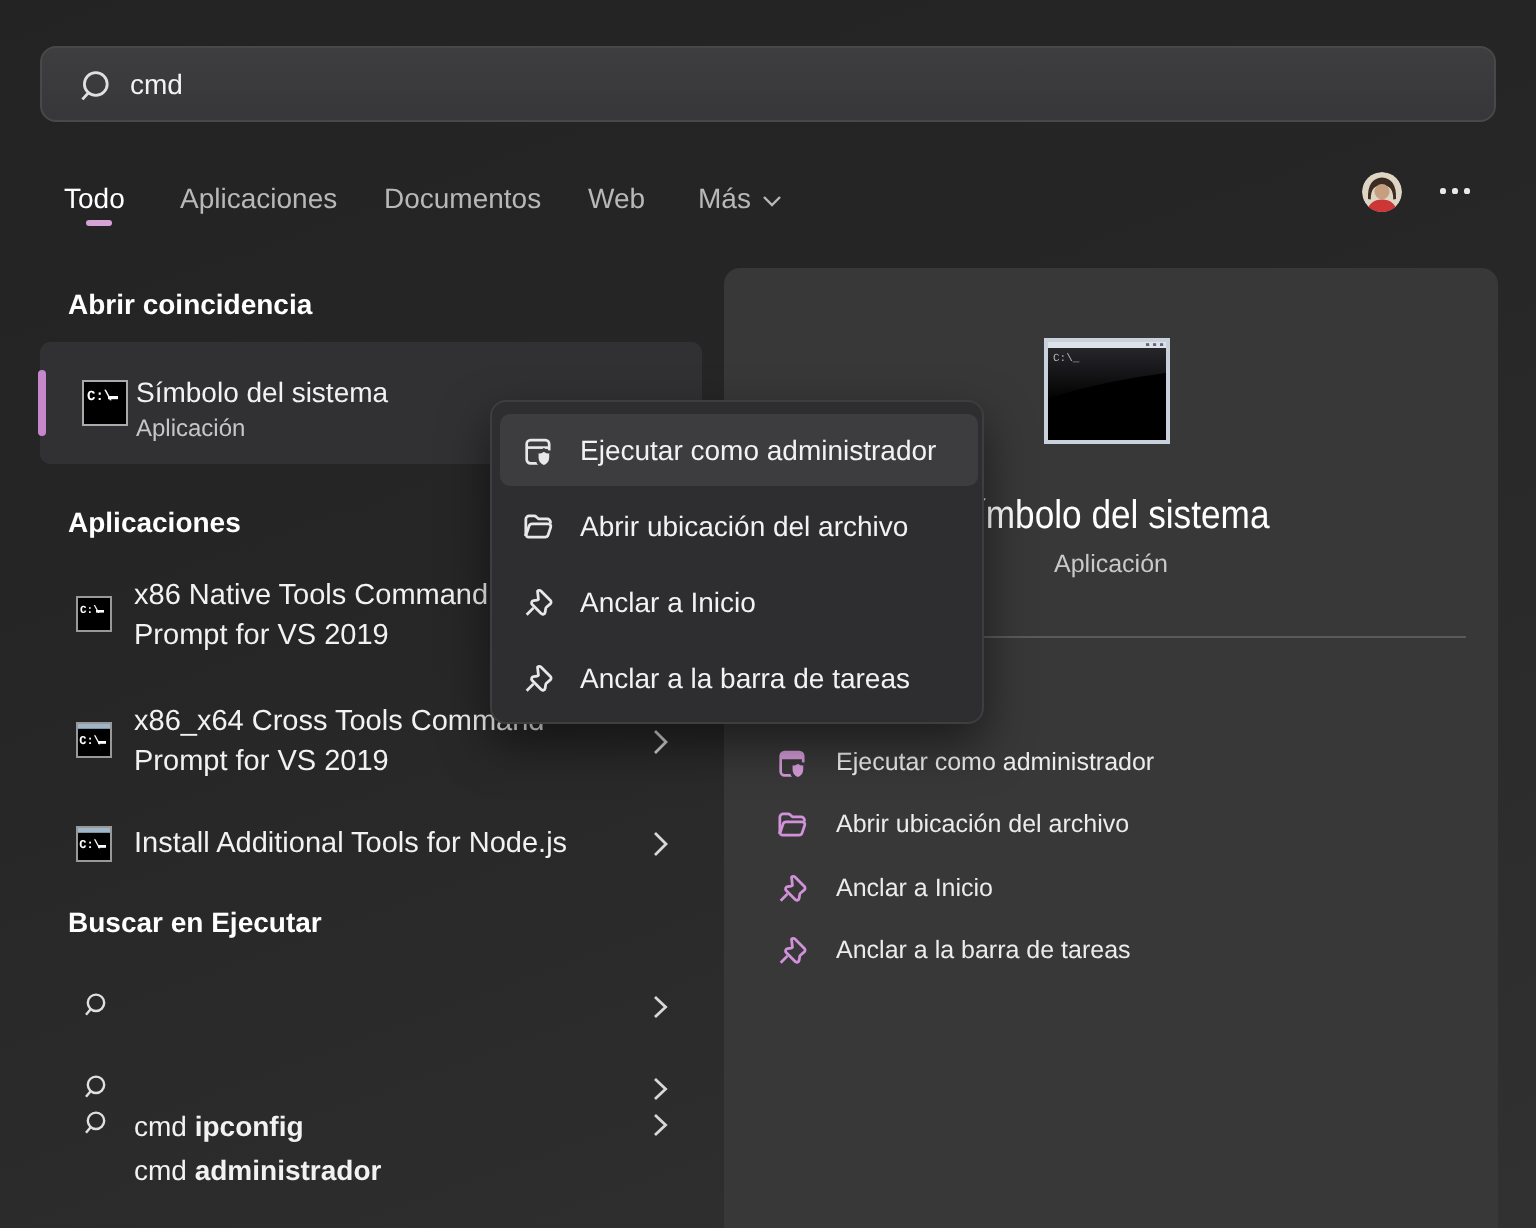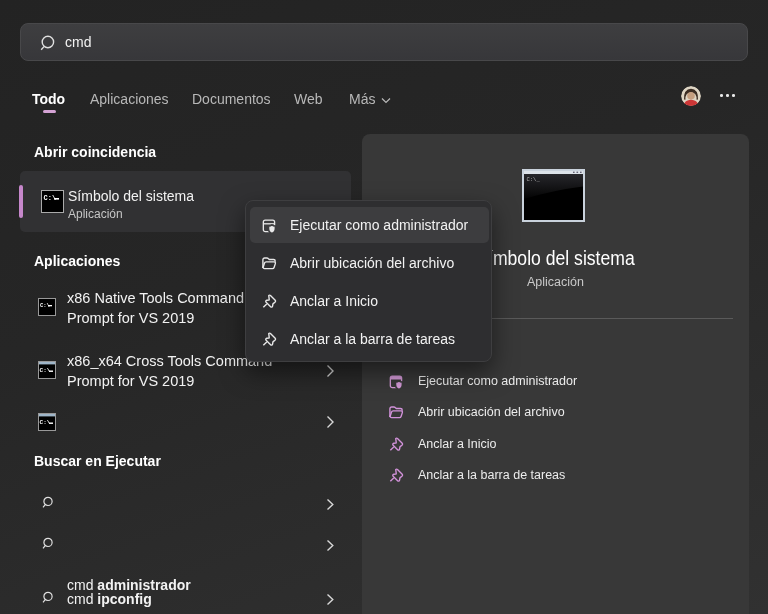--- a/index.html
+++ b/index.html
@@ -14,21 +14,21 @@
   
   .searchbar {
     left:20px; top:23px; width:728px; height:38px;
     background:linear-gradient(#3e3e40,#37373a); border:1px solid #48484a; border-radius:8px;
   }
   .searchbar svg { position:absolute; left:19px; top:11px; }
   .searchbar .q { position:absolute; left:44px; top:10px; font-size:14px; color:#f2f2f2; }
 
   
   .tab { top:91px; font-size:14px; color:#b8b8b8; }
-  .tab.sel { color:#ffffff; font-weight:bold; }
+  .tab.sel { color:#ffffff; font-weight:normal; }
   .pill { left:43px; top:110px; width:13px; height:3px; border-radius:2px; background:#d5a3d5; }
 
   .avatar { left:681px; top:86px; width:20px; height:20px; border-radius:50%; overflow:hidden; }
   .dots { left:720px; top:94px; width:20px; height:4px; }
   .dots i { display:inline-block; width:2.6px; height:2.6px; border-radius:50%; background:#e8e8e8; margin-right:3.6px; vertical-align:top; }
 
   
   .rpanel {
     left:362px; top:134px; width:387px; height:480px;
     background:#383838; border-radius:8px 8px 0 0;
@@ -194,20 +194,21 @@
 
 <div class="abs litem" style="top:406px; height:30px;">
   <div class="ic" style="top:7px;">
     <svg width="18" height="18" viewBox="0 0 18 18">
       <rect x="0.5" y="0.5" width="17" height="17" fill="#000" stroke="#999" stroke-width="1"></rect>
       <rect x="1" y="1" width="16" height="2.4" fill="#9fb6c9"></rect>
       <text x="1.6" y="11" font-family="Liberation Mono, monospace" font-size="6" font-weight="bold" fill="#ffffff">C:\</text>
       <rect x="11" y="9.5" width="4" height="1.4" fill="#fff"></rect>
     </svg>
   </div>
+  <div class="tx" style="top:6px;">Install Additional Tools for Node.js</div>
   <div class="ch" style="top:9px;"><svg width="9" height="14" viewBox="0 0 9 14" fill="none" stroke="#d8d8d8" stroke-width="1.4">
         <polyline points="1.5,1.5 7,7 1.5,12.5"></polyline>
       </svg></div>
 </div>
 
 <div class="abs h" style="top:453px;">Buscar en Ejecutar</div>
 
 <div class="abs litem" style="top:490px; height:27px;">
   <div class="ic" style="top:6px; left:22px;">
     <svg width="14" height="14" viewBox="0 0 14 14" fill="none" stroke="#e0e0e0" stroke-width="1.2">
@@ -226,21 +227,21 @@
         <circle cx="6" cy="5.4" r="4.1"></circle>
         <line x1="3.2" y1="8.7" x2="1" y2="11.4"></line>
       </svg>
   </div>
   <div class="tx" style="top:4px; font-size:14px;margin-top:40px;">cmd <b>administrador</b></div>
   <div class="ch" style="top:7px;"><svg width="9" height="13" viewBox="0 0 9 13" fill="none" stroke="#d8d8d8" stroke-width="1.4">
         <polyline points="1.5,1.5 6.8,6.5 1.5,11.5"></polyline>
       </svg></div>
 </div>
 
-<div class="abs litem" style="top:549px; height:27px;margin-top:36px;">
+<div class="abs litem" style="top:549px; height:27px;">
   <div class="ic" style="top:6px; left:22px;">
     <svg width="14" height="14" viewBox="0 0 14 14" fill="none" stroke="#e0e0e0" stroke-width="1.2">
         <circle cx="6" cy="5.4" r="4.1"></circle>
         <line x1="3.2" y1="8.7" x2="1" y2="11.4"></line>
       </svg>
   </div>
   <div class="tx" style="top:4px; font-size:14px;">cmd <b>ipconfig</b></div>
   <div class="ch" style="top:7px;"><svg width="9" height="13" viewBox="0 0 9 13" fill="none" stroke="#d8d8d8" stroke-width="1.4">
         <polyline points="1.5,1.5 6.8,6.5 1.5,11.5"></polyline>
       </svg></div>

